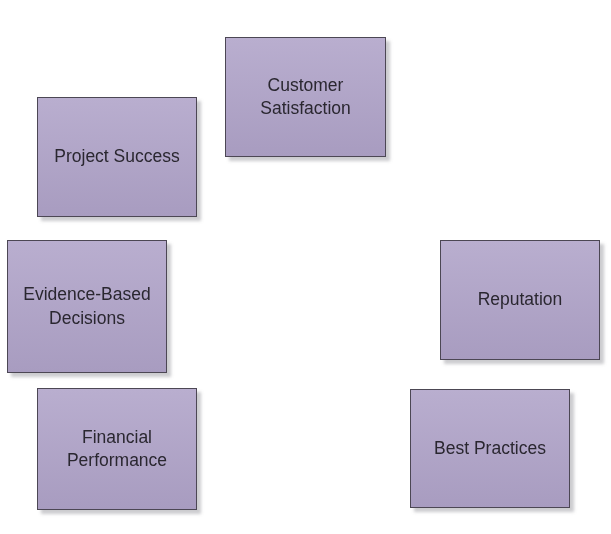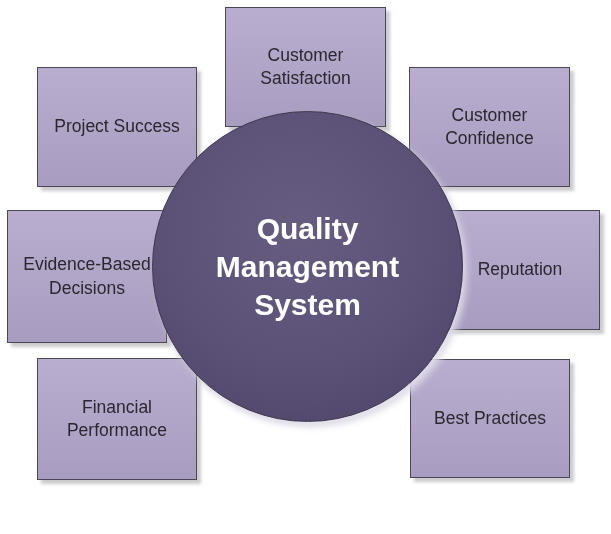--- a/index.html
+++ b/index.html
@@ -36,20 +36,21 @@
     align-items: center;
     justify-content: center;
     text-align: center;
     padding: 6px 9px;
     border: 1px solid var(--box-border);
     background: linear-gradient(180deg, var(--box-top) 0%, var(--box-bottom) 100%);
     box-shadow: 4px 4px 3px rgba(110, 108, 118, 0.35);
     color: var(--box-text);
     font-size: 17.5px;
     line-height: 1.32;
+    margin-top: 30px;
   }
   .n-customer-satisfaction    { left: 225px; top: 7px;   width: 161px; height: 120px; }
   .n-customer-confidence      { left: 409px; top: 67px;  width: 161px; height: 120px; }
   .n-reputation               { left: 440px; top: 210px; width: 160px; height: 120px; }
   .n-best-practices           { left: 410px; top: 359px; width: 160px; height: 119px; }
   .n-consistency              { left: 226px; top: 407px; width: 164px; height: 119px; }
   .n-financial-performance    { left: 37px;  top: 358px; width: 160px; height: 122px; align-items: center; }
   .n-evidence-based-decisions { left: 7px;   top: 210px; width: 160px; height: 133px; }
   .n-project-success          { left: 37px;  top: 67px;  width: 160px; height: 120px; }
   .center-circle {
@@ -83,23 +84,20 @@
 </style>
 </head>
 <body>
 
 <div class="canvas">
 
   <div class="node n-customer-satisfaction">
     <span>Customer Satisfaction</span>
   </div>
 
-  <div class="node n-customer-confidence">
-    <span>Customer Confidence</span>
-  </div>
 
   <div class="node n-best-practices">
     <span>Best Practices</span>
   </div>
 
   <div class="node n-reputation">
     <span>Reputation</span>
   </div>
 
 
@@ -108,17 +106,14 @@
   </div>
 
   <div class="node n-evidence-based-decisions">
     <span>Evidence-Based Decisions</span>
   </div>
 
   <div class="node n-project-success">
     <span>Project Success</span>
   </div>
 
-  <div class="center-circle">
-    <div class="center-text">Quality Management System</div>
-  </div>
 
 </div>
 
 </body></html>

